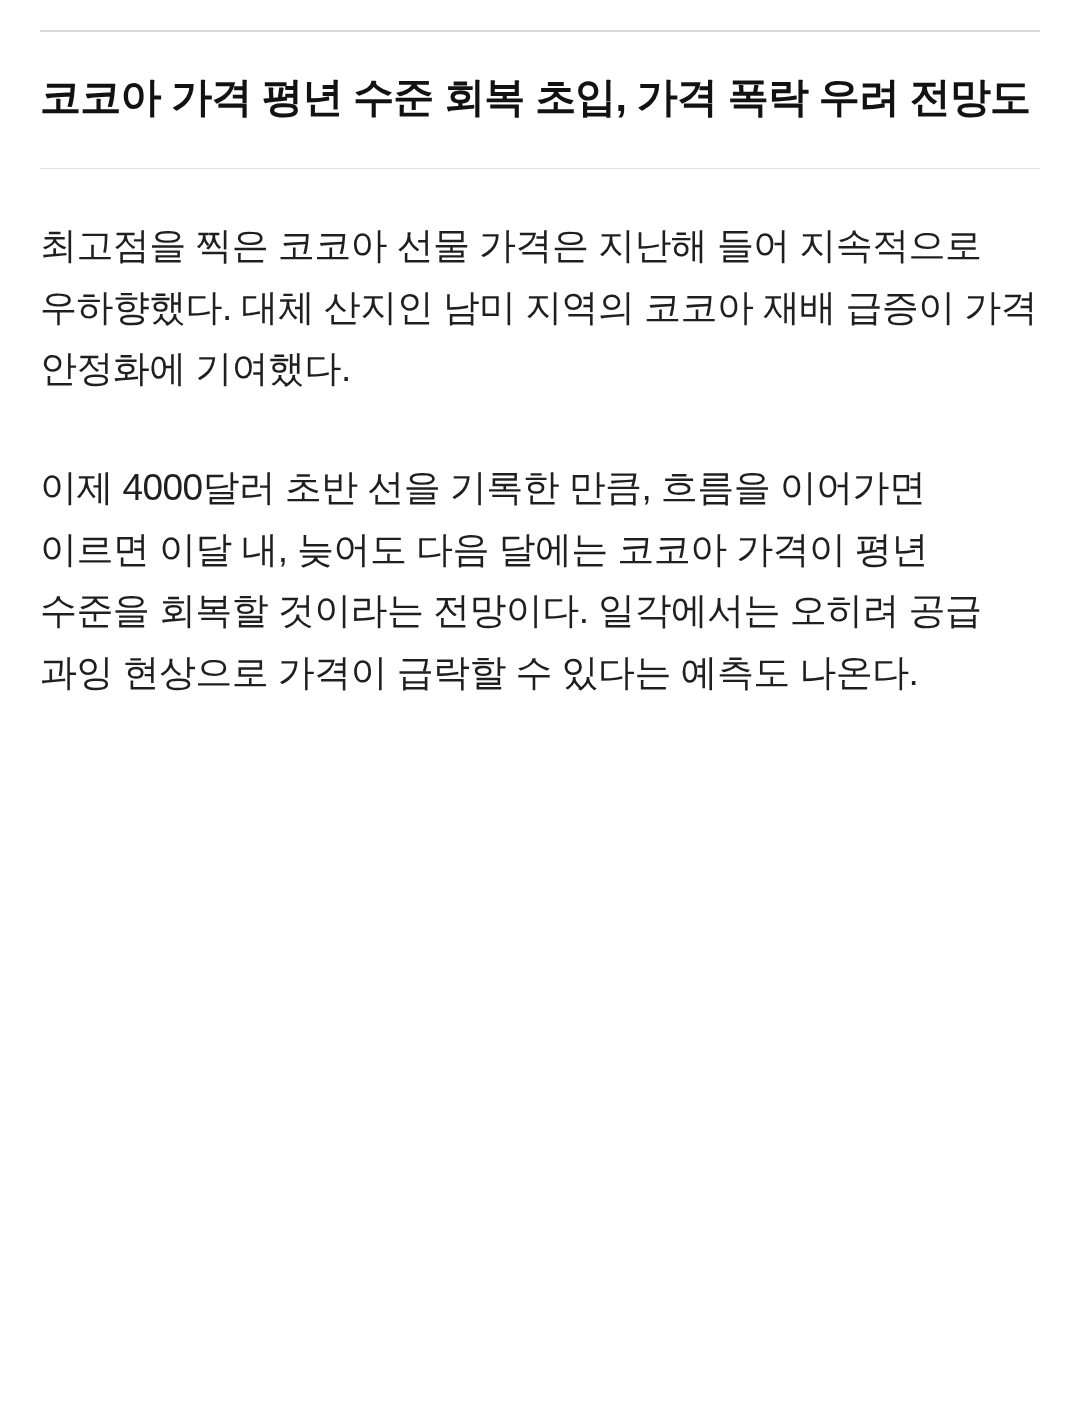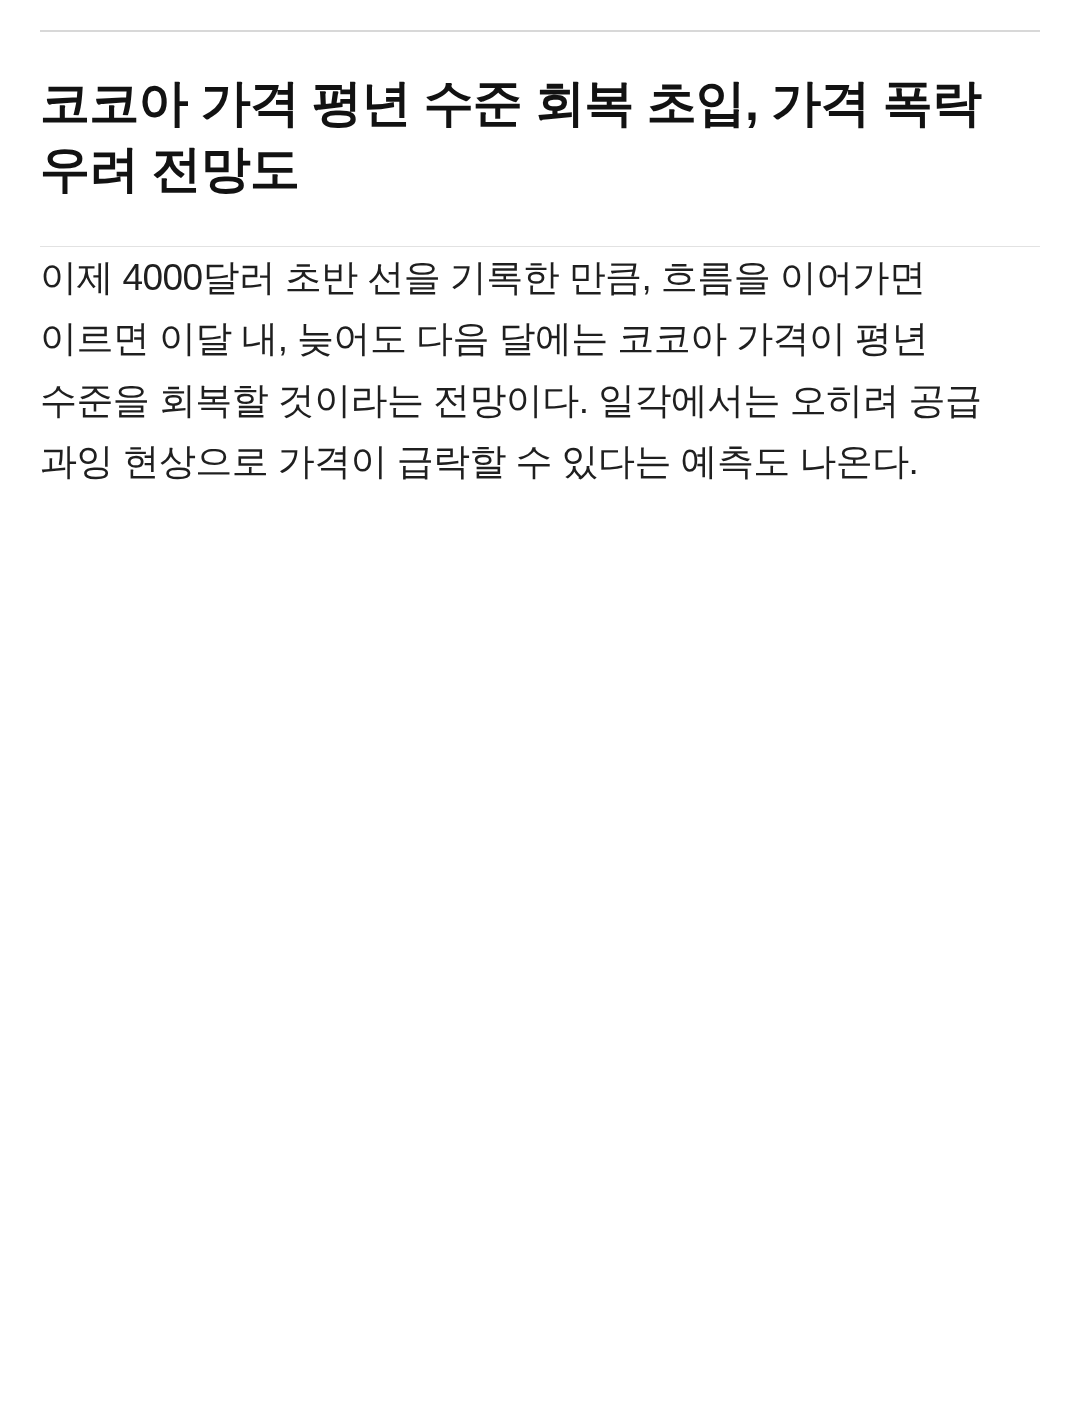--- a/index.html
+++ b/index.html
@@ -18,21 +18,21 @@
     width: 1080px;
     box-sizing: border-box;
     padding: 0 40px;
   }
   .top-rule {
     height: 0;
     border-top: 2px solid #d8d8d8;
     margin: 30px 0 0 0;
   }
   .article-title {
-    font-size: 50px;
+    font-size: 41px;
     line-height: 1.32;
     font-weight: 700;
     letter-spacing: -0.8px;
     color: #121212;
     margin: 38px 0 0 0;
     padding: 0 2px 0 0;
     word-break: keep-all;
   }
   .title-rule {
     height: 0;
@@ -50,31 +50,31 @@
     color: #1f1f1f;
     margin: 0;
     padding: 0;
     word-break: keep-all;
   }
   .para.first {
     margin-top: 46px;
   }
   .para + .para {
     margin-top: 58px;
-    text-align: center;
   }
 </style>
 </head>
 <body>
 
 <div class="page">
 
   <div class="top-rule"></div>
 
   <h1 class="article-title">코코아 가격 평년 수준 회복 초입, 가격 폭락 우려 전망도</h1>
 
   <div class="title-rule"></div>
 
   <div class="article-body">
+    <p class="para first">최고점을 찍은 코코아 선물 가격은 지난해 들어 지속적으로 우하향했다. 대체 산지인 남미 지역의 코코아 재배 급증이 가격 안정화에 기여했다.</p>
     <p class="para">이제 4000달러 초반 선을 기록한 만큼, 흐름을 이어가면 이르면 이달 내, 늦어도 다음 달에는 코코아 가격이 평년 수준을 회복할 것이라는 전망이다. 일각에서는 오히려 공급 과잉 현상으로 가격이 급락할 수 있다는 예측도 나온다.</p>
   </div>
 
 </div>
 
 </body></html>

